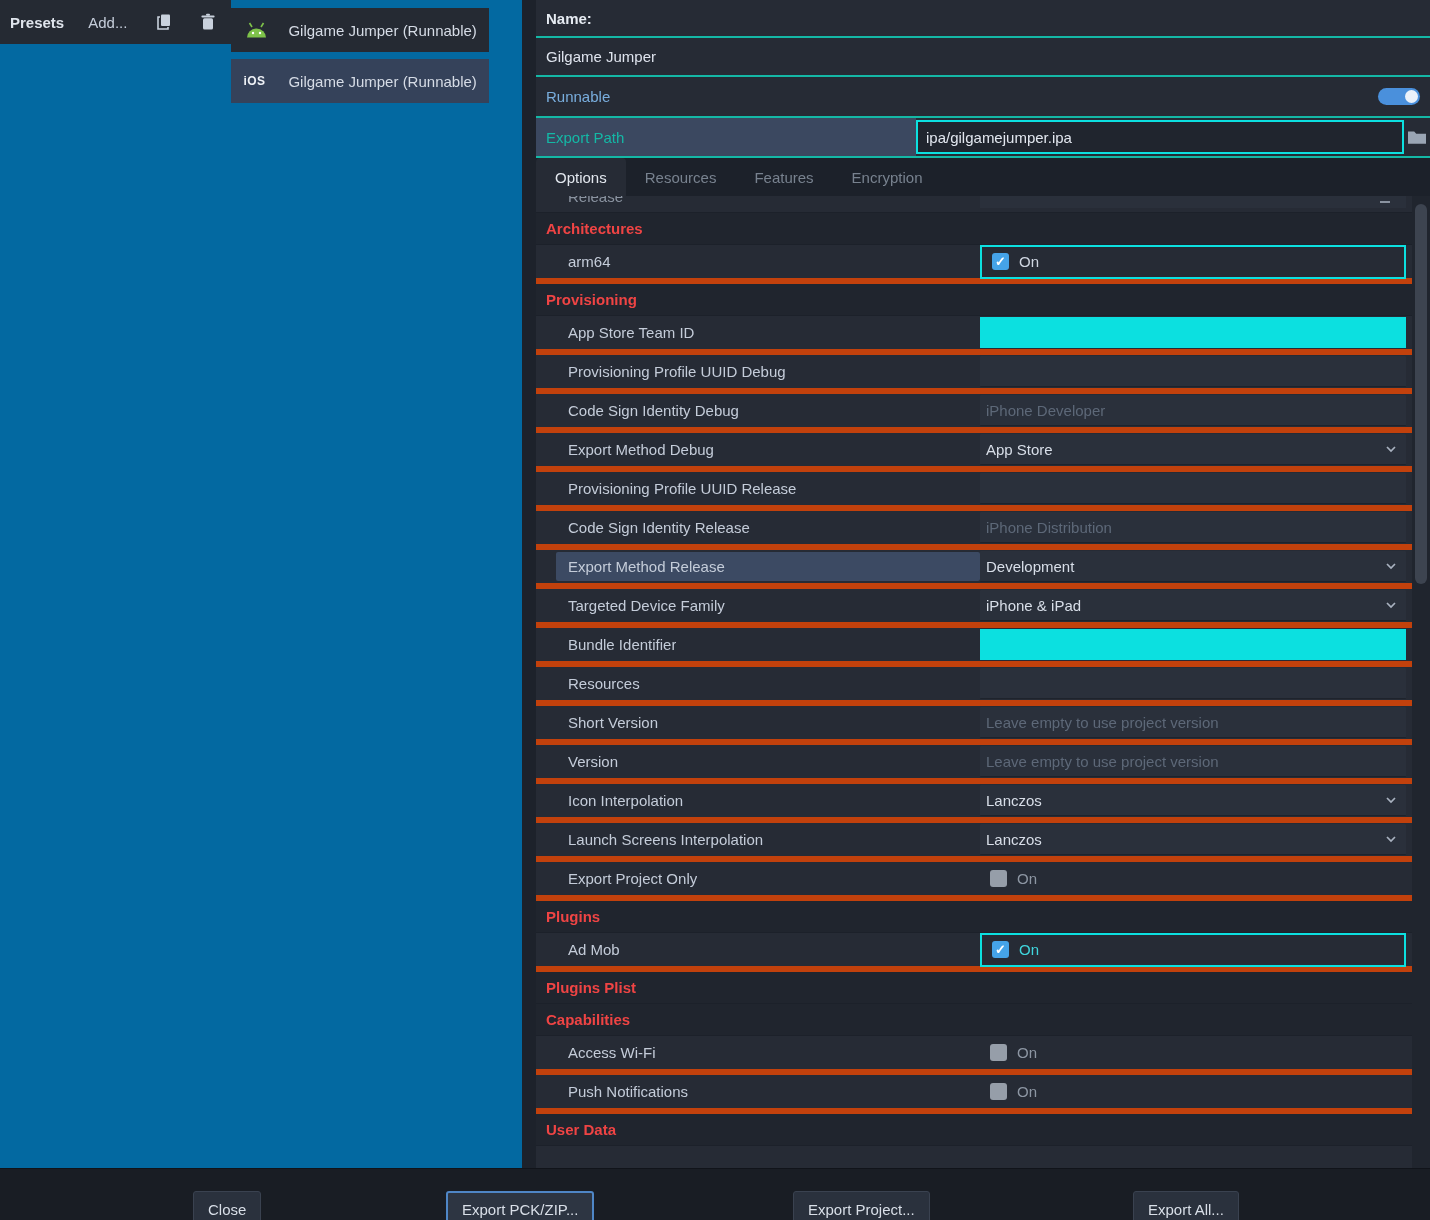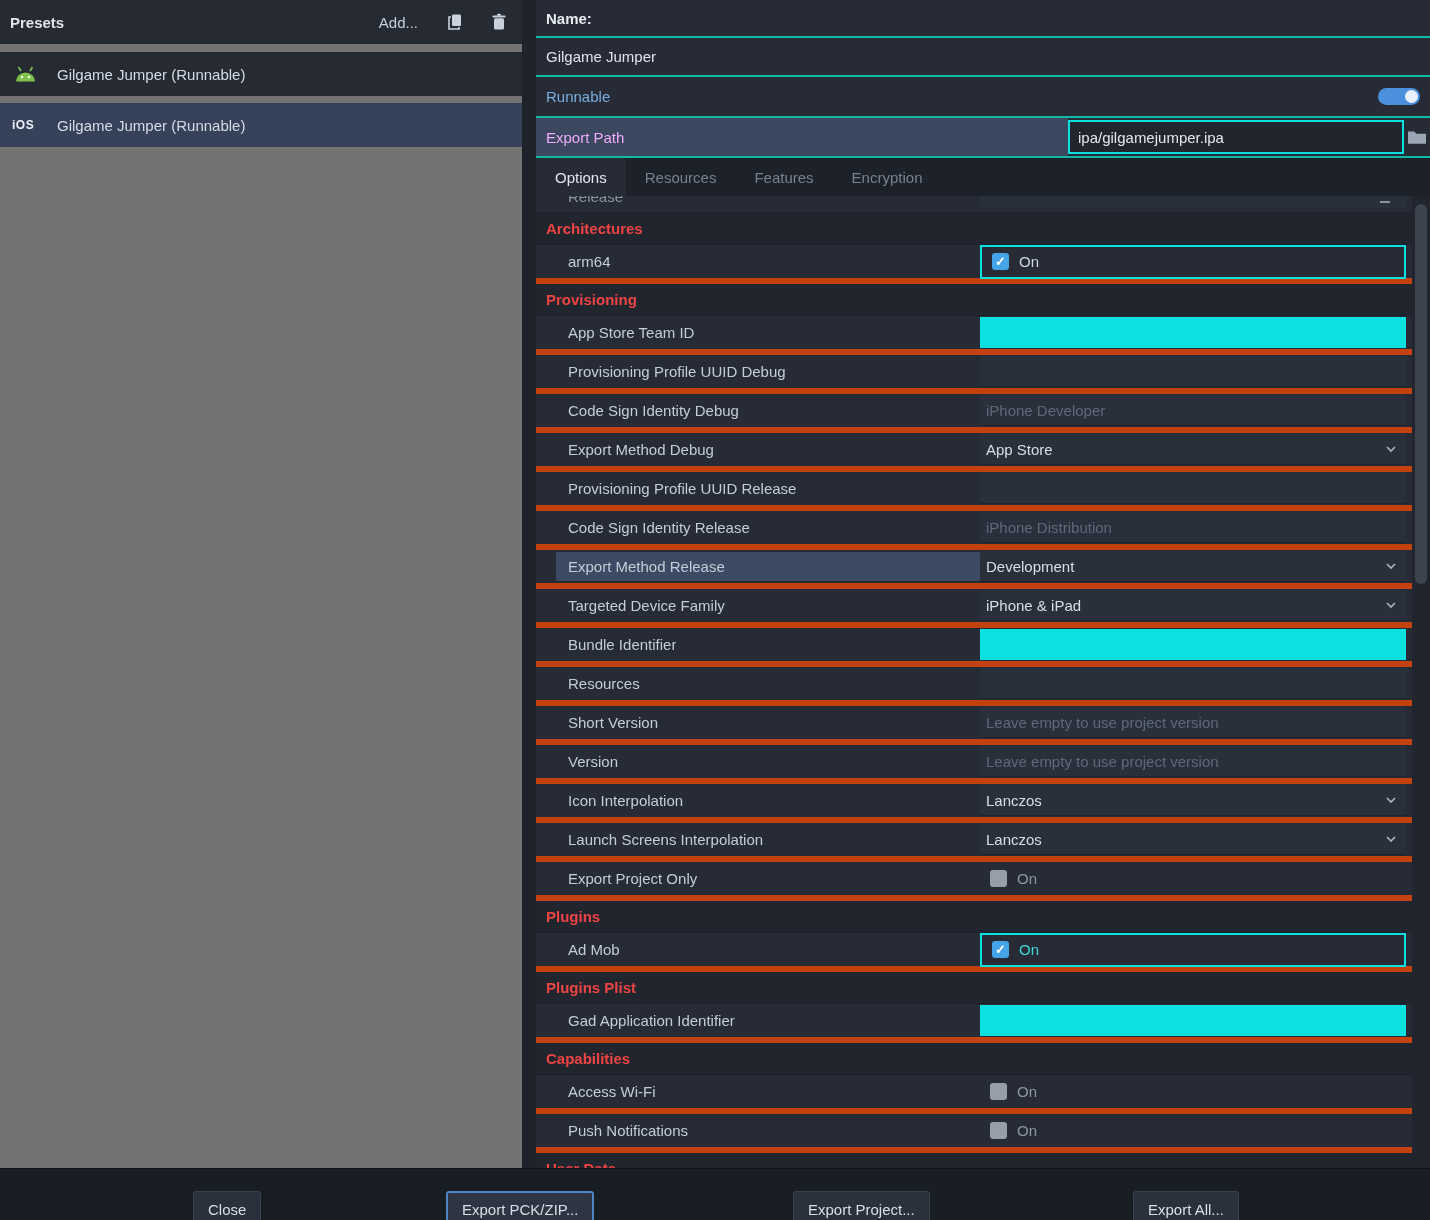--- a/index.html
+++ b/index.html
@@ -8,21 +8,21 @@
     width:1430px; height:1220px; overflow:hidden;
     background:#1d222b;
     font-family:"Liberation Sans", sans-serif;
     font-size:15px; color:#c4ccd9;
     -webkit-font-smoothing:antialiased;
   }
   .app { position:relative; width:1430px; height:1220px; overflow:hidden; display:flex; flex-direction:column; }
   .main { display:flex; height:1168px; }
 
   
-  .left { width:522px; flex:none; background:#737373; display:flex; flex-direction:column; }
+  .left { width:522px; flex:none; background:#0369a1; display:flex; }
   .presets-header { height:44px; flex:none; background:#252a33; display:flex; align-items:center; padding:0 10px; gap:18px; }
   .presets-title { font-weight:bold; color:#dfe4ec; }
   .add-btn { margin-left:auto; color:#c6cedb; cursor:pointer; padding:4px 6px; }
   .icon-btn { display:flex; align-items:center; justify-content:center; width:26px; height:26px; cursor:pointer; }
   .preset-list { padding-top:8px; display:flex; flex-direction:column; gap:7px; }
   .preset-row { height:44px; display:flex; align-items:center; gap:13px; padding:0 12px; background:#252a33; cursor:pointer; }
   .preset-row.selected { background:var(--selected-row,#35425a); }
   .preset-icon { width:32px; display:flex; align-items:center; justify-content:flex-start; flex:none; }
   .ios-glyph { color:#eef1f6; font-weight:bold; font-size:12px; letter-spacing:0.5px; }
   .preset-label { color:#d6dce6; }
@@ -31,21 +31,21 @@
   .right { flex:1; margin-left:14px; background:#262b35; display:flex; flex-direction:column; min-width:0; }
   .row-line { border-bottom:2px solid #14b8a6; }
   .name-label-row { height:38px; flex:none; display:flex; align-items:center; padding:0 10px; font-weight:bold; color:#e6ebf2; }
   .name-value-row { height:39px; flex:none; display:flex; align-items:center; padding:0 10px; color:#dfe4ee; cursor:text; }
   .runnable-row { height:41px; flex:none; display:flex; align-items:center; justify-content:space-between; padding:0 10px; }
   .runnable-label { color:#79aede; }
   .toggle { width:42px; height:17px; border-radius:9px; background:var(--toggle-blue,#4a90dc); position:relative; cursor:pointer; flex:none; }
   .toggle::after { content:''; position:absolute; right:2px; top:2px; width:13px; height:13px; border-radius:50%; background:#eaf1fa; }
 
   .export-path-row { height:40px; flex:none; display:flex; align-items:center; }
-  .ep-label-cell { width:532px; flex:none; align-self:stretch; background:#3b4860; display:flex; align-items:center; padding-left:10px; color:#f0abfc; }
+  .ep-label-cell { width:380px; flex:none; align-self:stretch; background:#3b4860; display:flex; align-items:center; padding-left:10px; color:#14b8a6; }
   .ep-input { height:34px; flex:1; min-width:0; border:2px solid var(--accent-cyan,#0ce0e0); background:#20252e; display:flex; align-items:center; padding:0 8px; color:#e2e7ef; cursor:text; white-space:nowrap; overflow:hidden; }
   .folder-btn { width:26px; flex:none; display:flex; align-items:center; justify-content:center; cursor:pointer; }
 
   .tab-bar { height:38px; flex:none; background:#1c212a; display:flex; align-items:stretch; }
   .tab { display:flex; align-items:center; padding:0 19px; color:#78828f; cursor:pointer; }
   .tab.active { background:#262b35; color:#e2e7ee; border-radius:4px 4px 0 0; }
 
   
   .options-wrap { flex:1; display:flex; overflow:hidden; position:relative; }
   .options-rows { flex:1; min-width:0; overflow:hidden; }
@@ -350,28 +350,20 @@
               <div class="opt-value">
                 <div class="hl-box">
                   <span class="cb on">✓</span>
                   <span class="on-label accent">On</span>
                 </div>
               </div>
             </div>
             <div class="opt-header">
               <span class="opt-header-label">Plugins Plist</span>
             </div>
-            <div class="opt-row">
-              <div class="opt-label-cell">
-                <span class="opt-label">Gad Application Identifier</span>
-              </div>
-              <div class="opt-value">
-                <div class="cyan-bar"></div>
-              </div>
-            </div>
             <div class="opt-header">
               <span class="opt-header-label">Capabilities</span>
             </div>
             <div class="opt-row">
               <div class="opt-label-cell">
                 <span class="opt-label">Access Wi-Fi</span>
               </div>
               <div class="opt-value">
                 <div class="plain-box">
                   <span class="cb off"></span>

